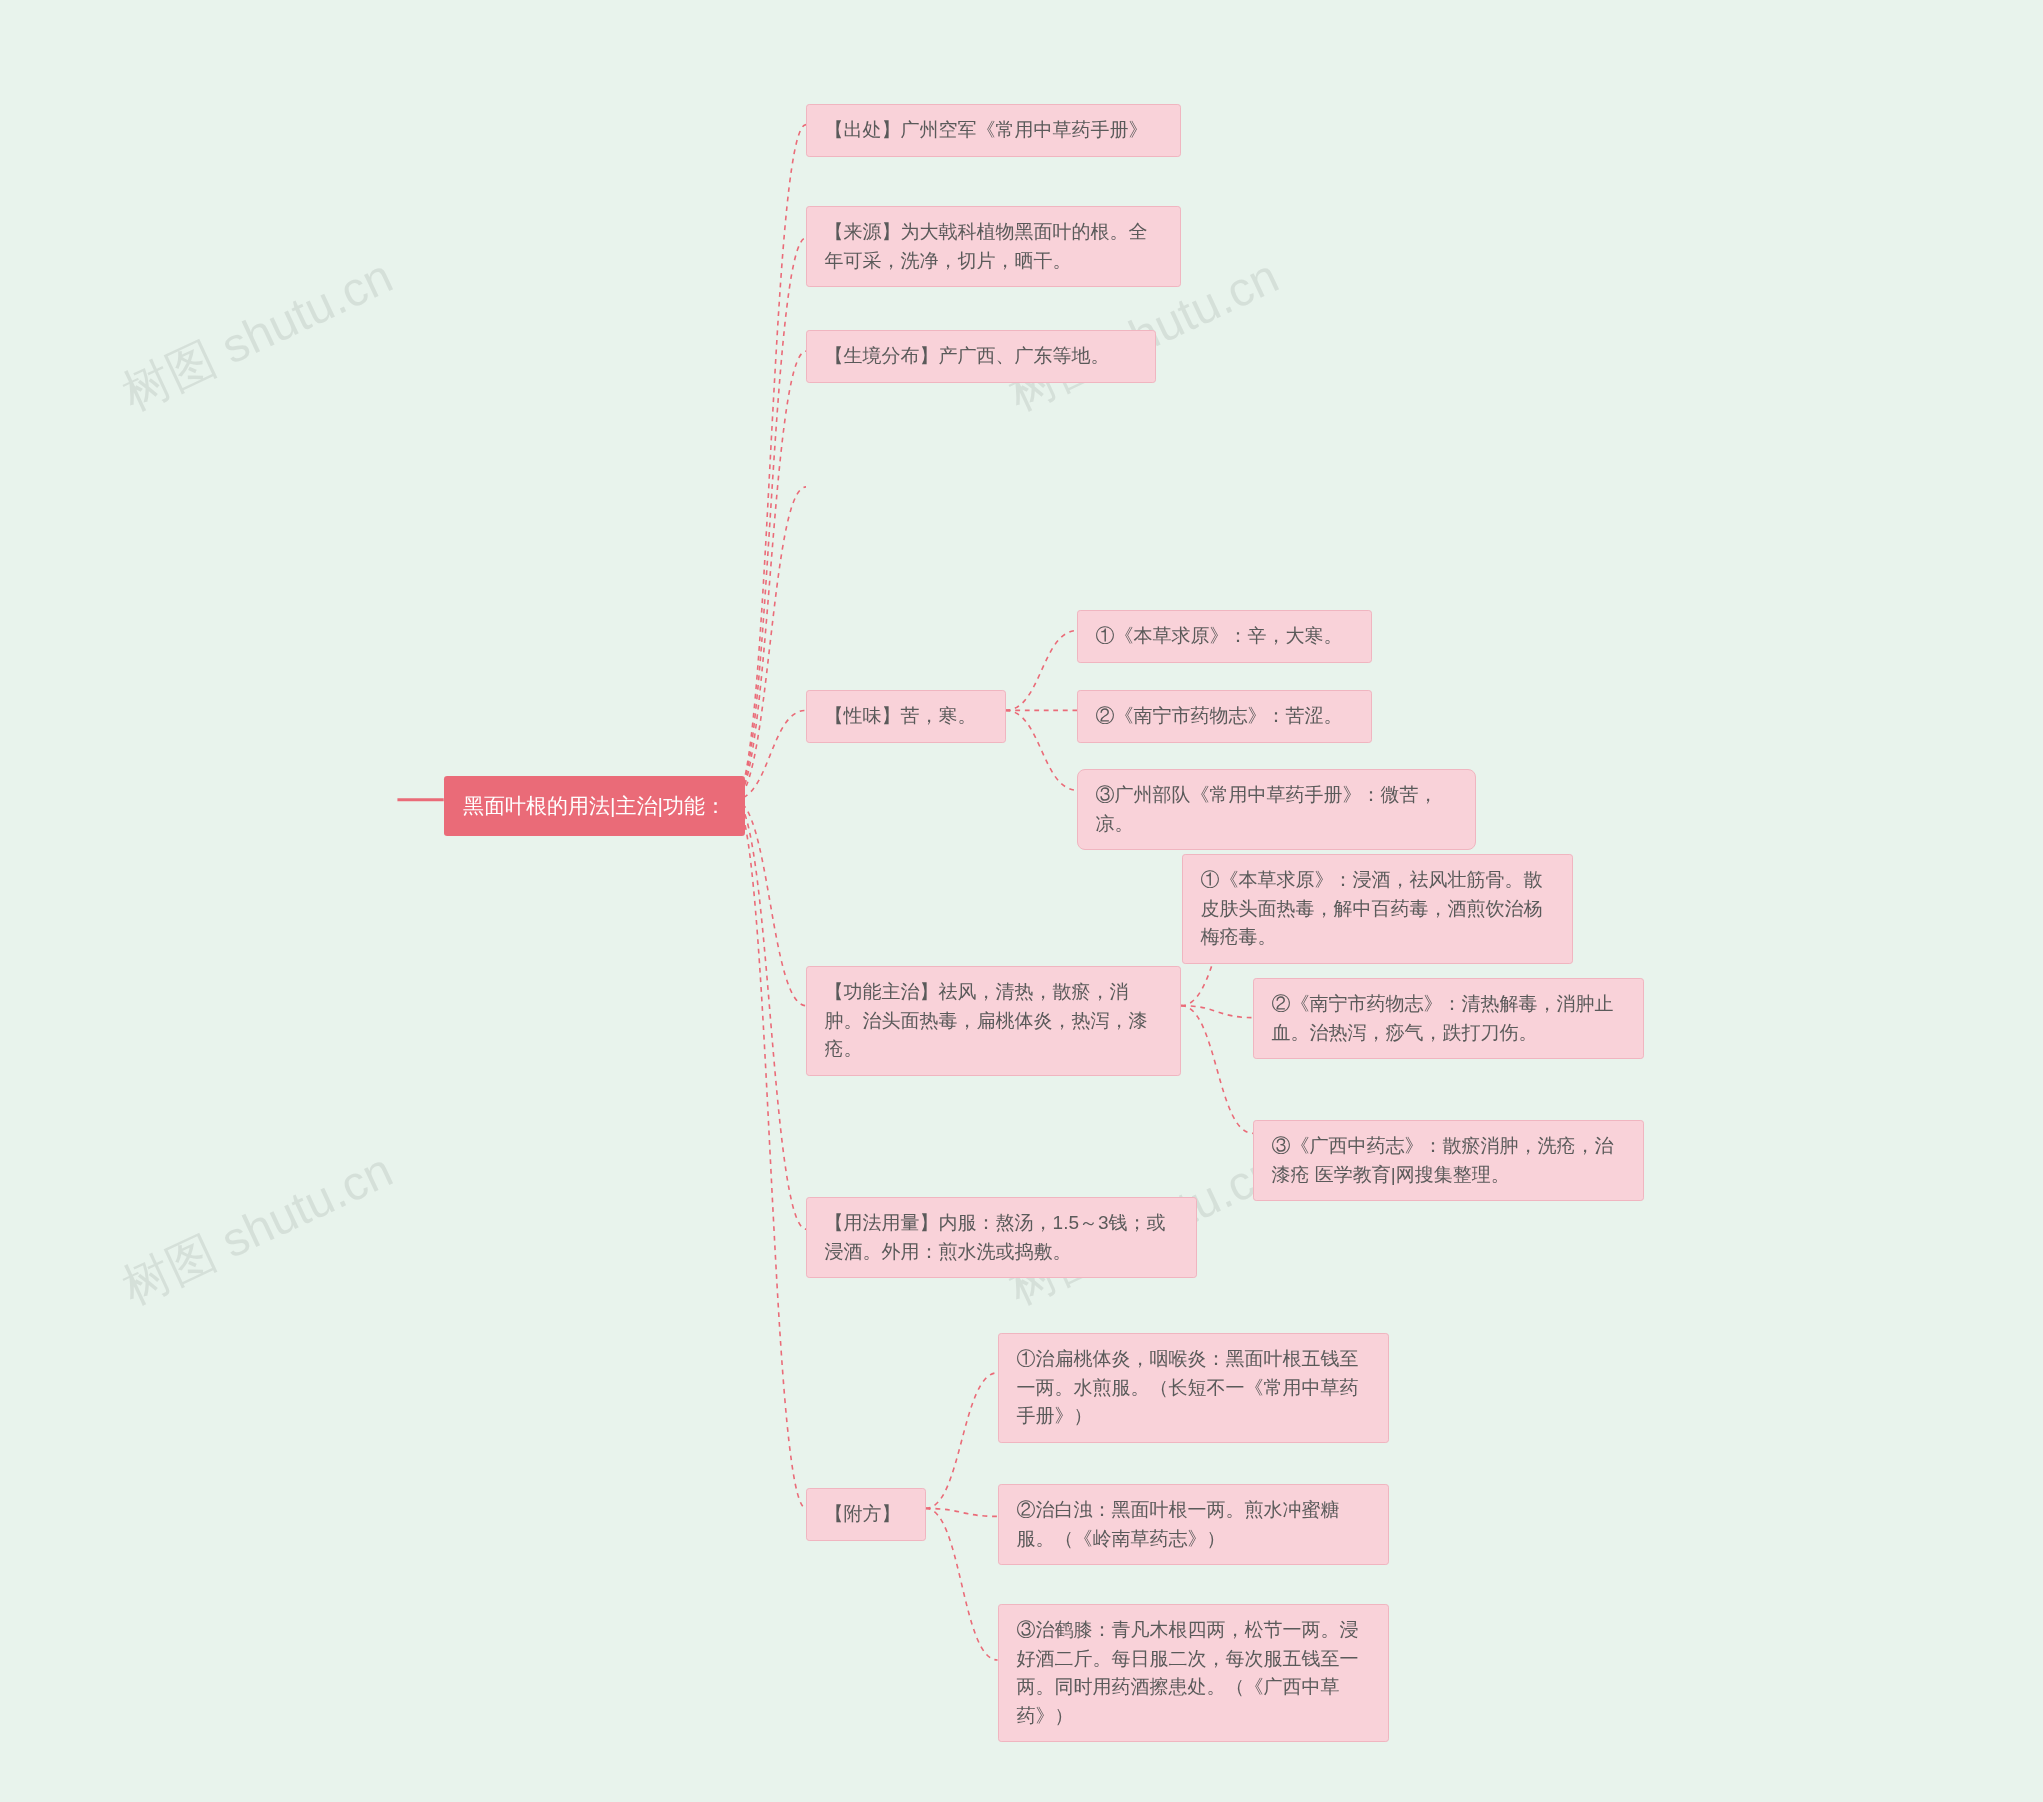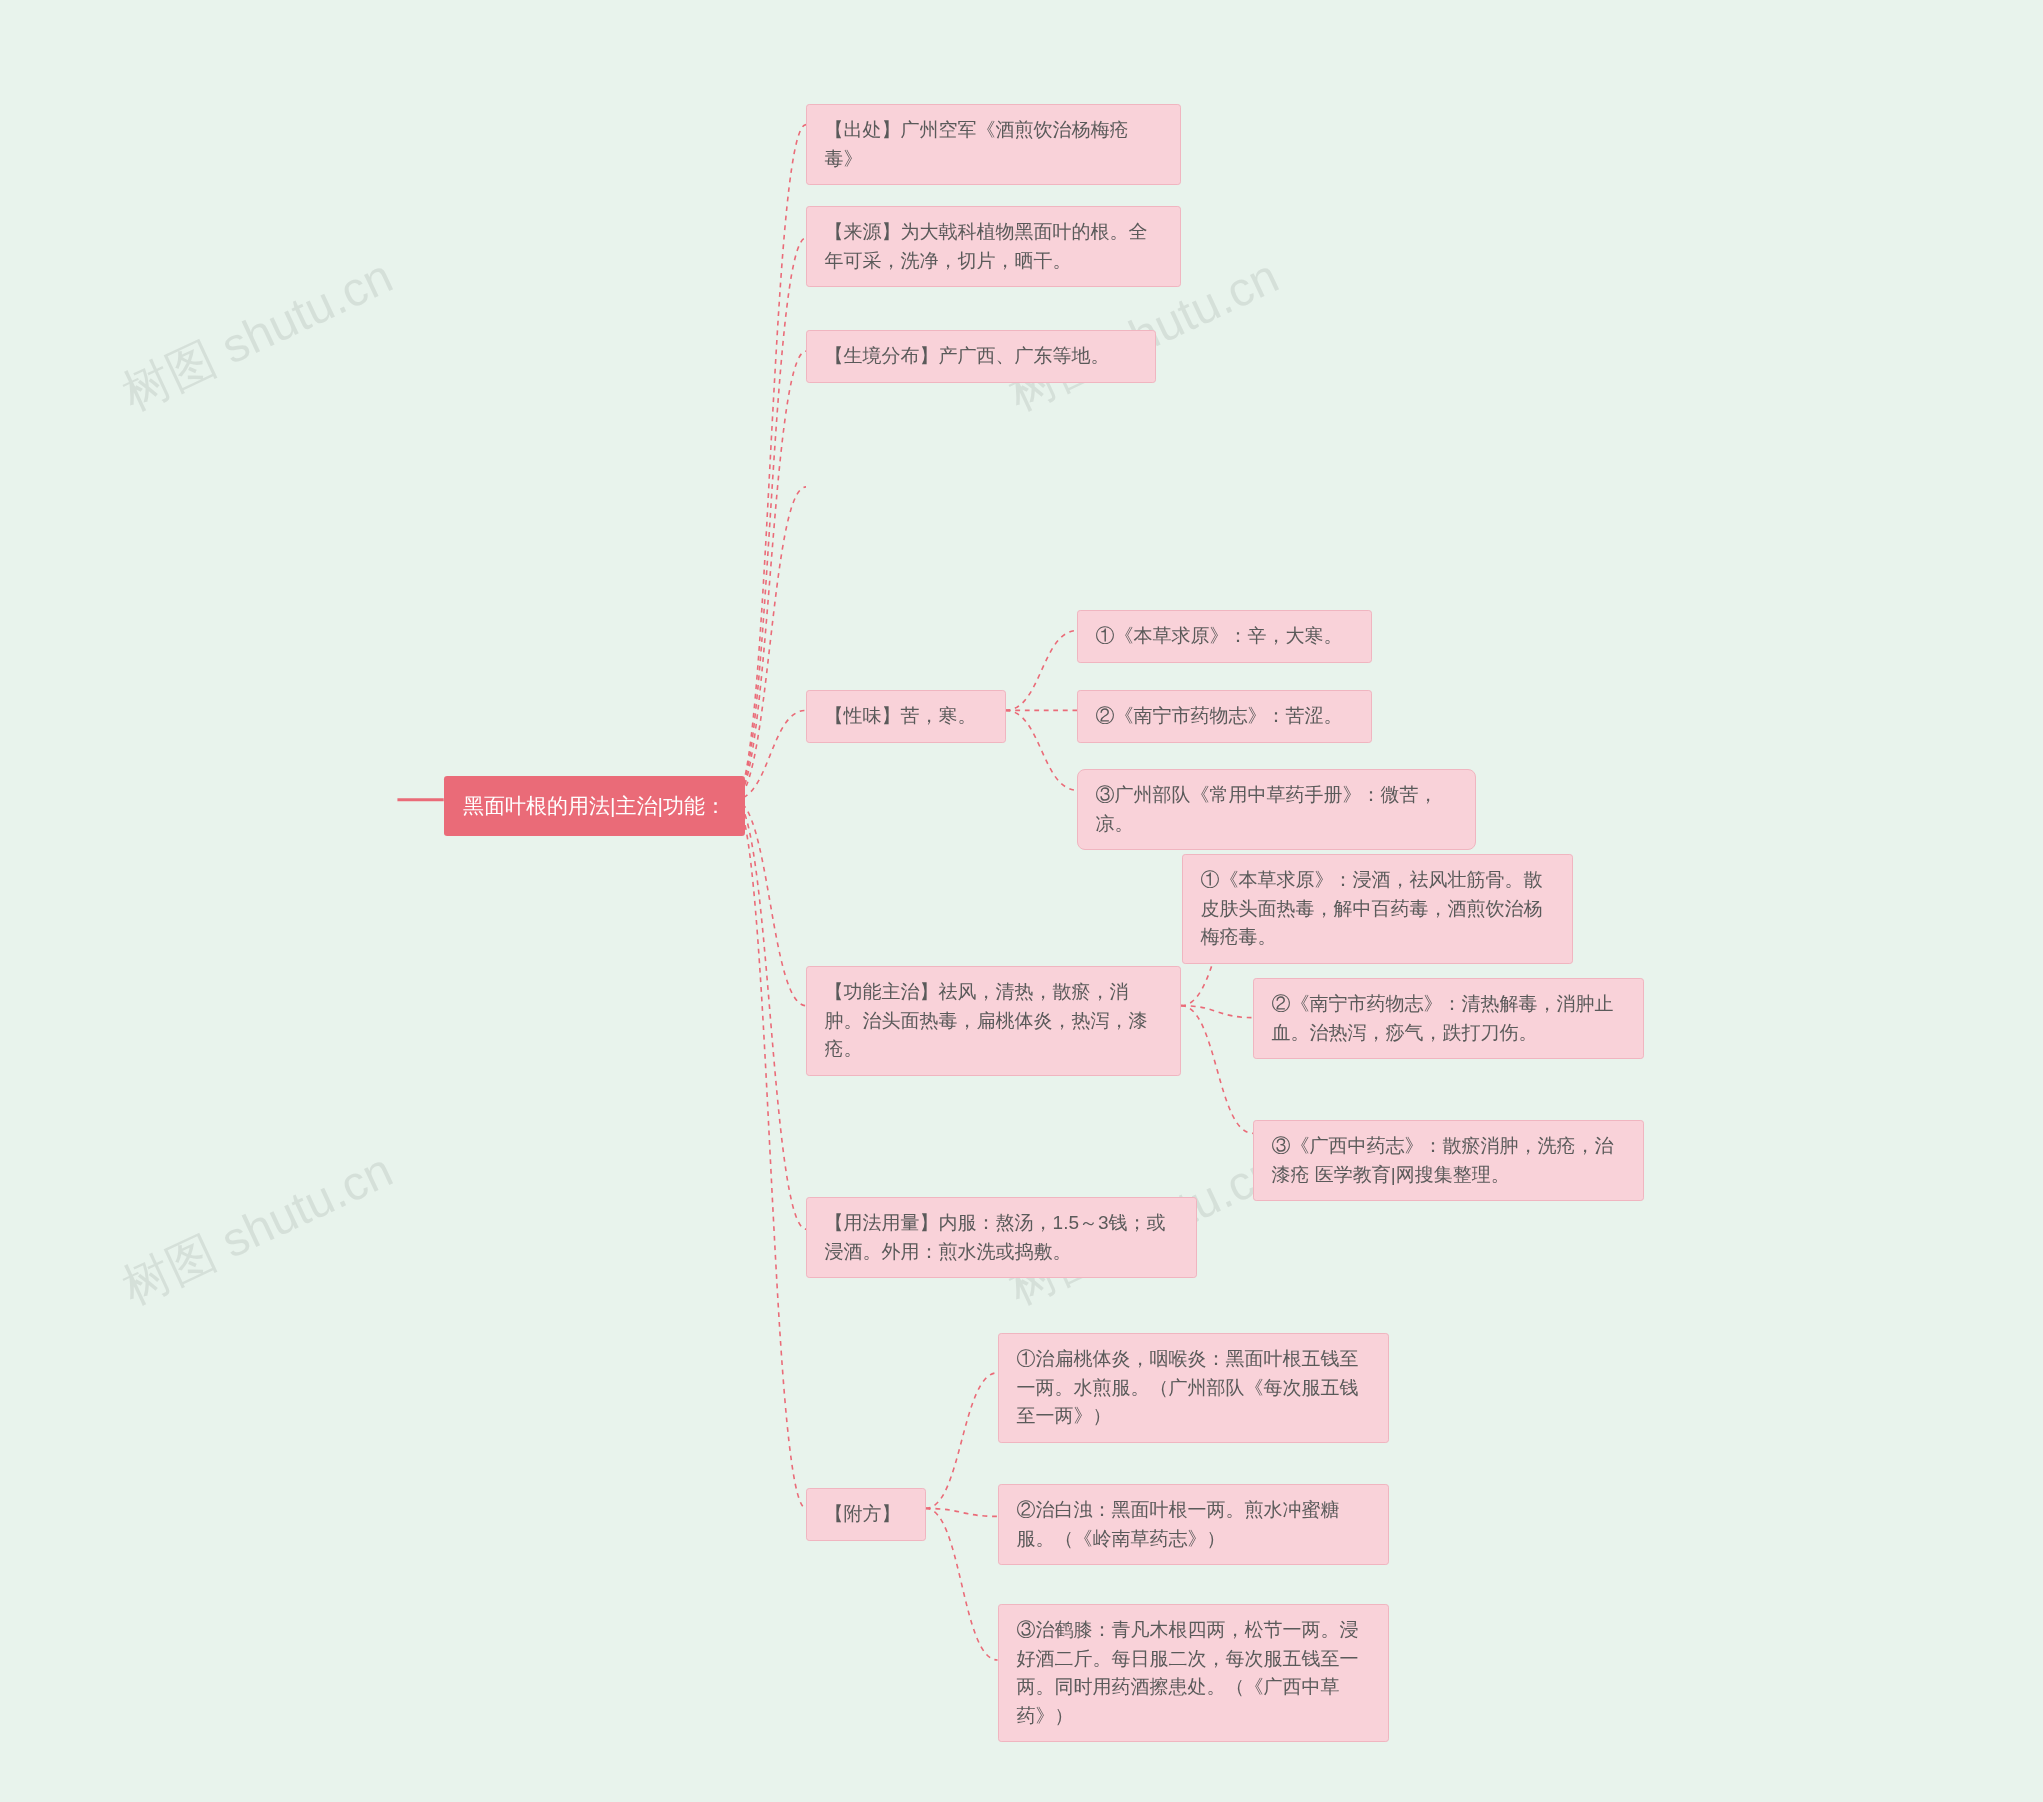--- a/index.html
+++ b/index.html
@@ -101,38 +101,38 @@
     <path class="cx" d="M1480,1260 C1525,1260 1525,1420 1570,1420"></path>
 
     <path class="cx" d="M1160,1890 C1205,1890 1205,1720 1250,1720"></path>
     <path class="cx" d="M1160,1890 C1205,1890 1205,1900 1250,1900"></path>
     <path class="cx" d="M1160,1890 C1205,1890 1205,2080 1250,2080"></path>
   </svg>
 
 
   <div class="node sub" style="left:444px; top:776px;">黑面叶根的用法|主治|功能：</div>
 
-  <div class="node leaf" style="left:806px; top:104px; width:375px;">【出处】广州空军《酒煎饮治杨梅疮毒》</div>
+  <div class="node leaf" style="left:806px; top:104px; width:375px;">【出处】广州空军《常用中草药手册》</div>
   <div class="node leaf" style="left:806px; top:206px; width:375px;">【来源】为大戟科植物黑面叶的根。全年可采，洗净，切片，晒干。</div>
   <div class="node leaf" style="left:806px; top:330px; width:350px;">【生境分布】产广西、广东等地。</div>
 
   <div class="node leaf" style="left:806px; top:690px; width:200px;">【性味】苦，寒。</div>
 
   <div class="node leaf2" style="left:1077px; top:610px; width:295px;">①《本草求原》：辛，大寒。</div>
   <div class="node leaf2" style="left:1077px; top:690px; width:295px;">②《南宁市药物志》：苦涩。</div>
   <div class="node leaf2" style="left:1077px; top:769px; width:399px;border-radius:8px;">③广州部队《常用中草药手册》：微苦，凉。</div>
 
   <div class="node leaf" style="left:806px; top:966px; width:375px;">【功能主治】祛风，清热，散瘀，消肿。治头面热毒，扁桃体炎，热泻，漆疮。</div>
 
   <div class="node leaf2" style="left:1182px; top:854px; width:391px;">①《本草求原》：浸酒，祛风壮筋骨。散皮肤头面热毒，解中百药毒，酒煎饮治杨梅疮毒。</div>
   <div class="node leaf2" style="left:1253px; top:978px; width:391px;">②《南宁市药物志》：清热解毒，消肿止血。治热泻，痧气，跌打刀伤。</div>
   <div class="node leaf2" style="left:1253px; top:1101px; width:391px;margin-top:19px;">③《广西中药志》：散瘀消肿，洗疮，治漆疮 医学教育|网搜集整理。</div>
 
   <div class="node leaf" style="left:806px; top:1197px; width:391px;">【用法用量】内服：熬汤，1.5～3钱；或浸酒。外用：煎水洗或捣敷。</div>
 
   <div class="node leaf" style="left:806px; top:1488px; width:120px;">【附方】</div>
 
-  <div class="node leaf2" style="left:998px; top:1333px; width:391px;">①治扁桃体炎，咽喉炎：黑面叶根五钱至一两。水煎服。（广州部队《每次服五钱至一两》）</div>
+  <div class="node leaf2" style="left:998px; top:1333px; width:391px;">①治扁桃体炎，咽喉炎：黑面叶根五钱至一两。水煎服。（长短不一《常用中草药手册》）</div>
   <div class="node leaf2" style="left:998px; top:1484px; width:391px;">②治白浊：黑面叶根一两。煎水冲蜜糖服。（《岭南草药志》）</div>
   <div class="node leaf2" style="left:998px; top:1604px; width:391px;">③治鹤膝：青凡木根四两，松节一两。浸好酒二斤。每日服二次，每次服五钱至一两。同时用药酒擦患处。（《广西中草药》）</div>
 
 </div>
 
 
 </body></html>

